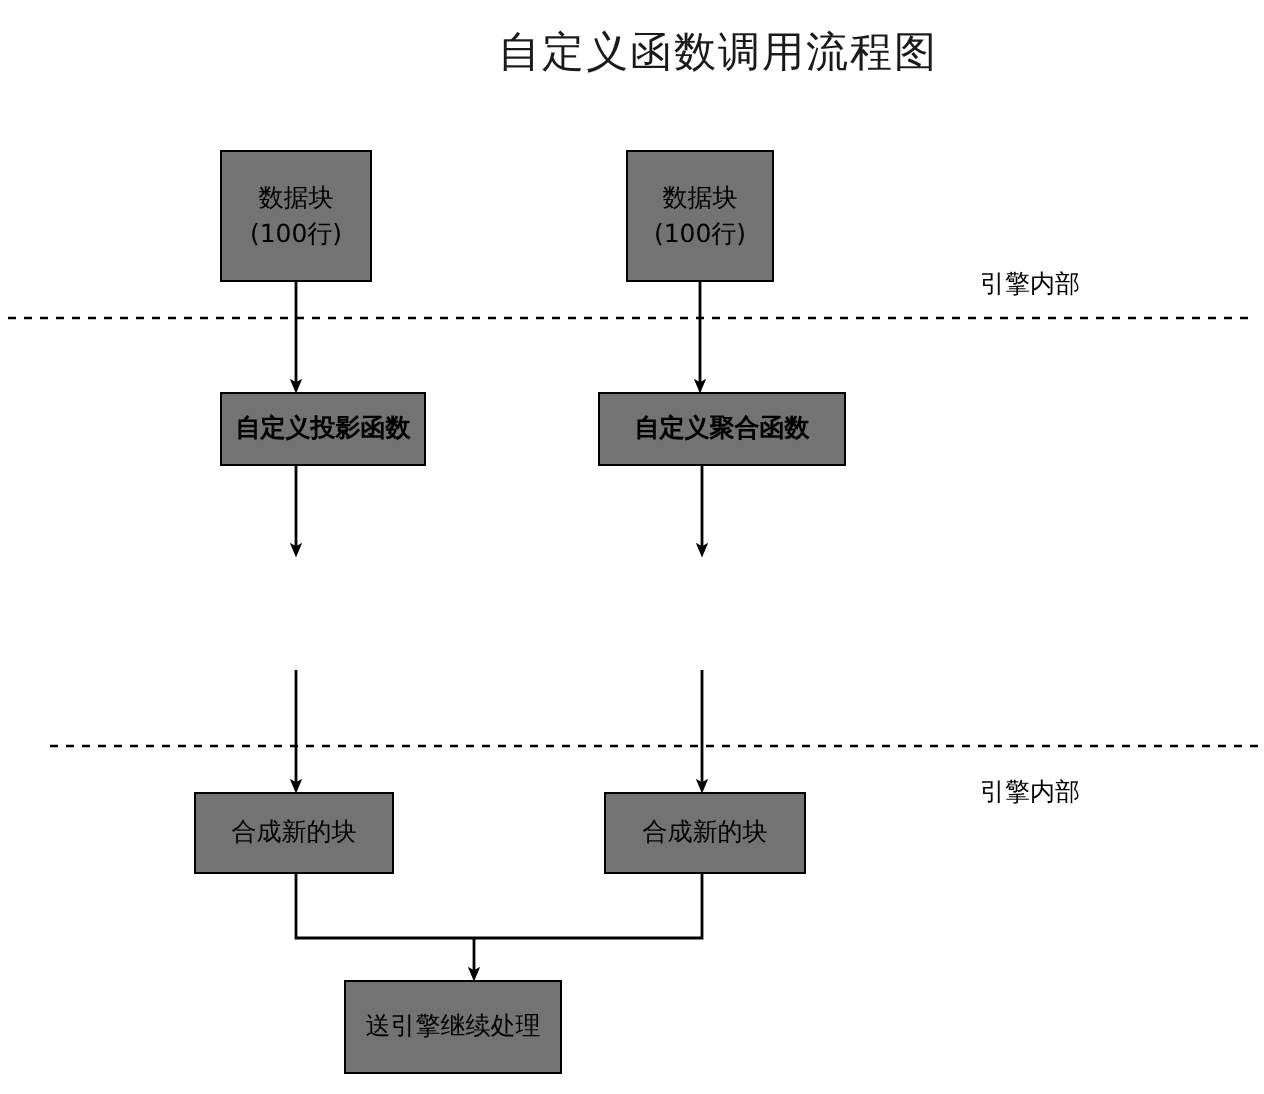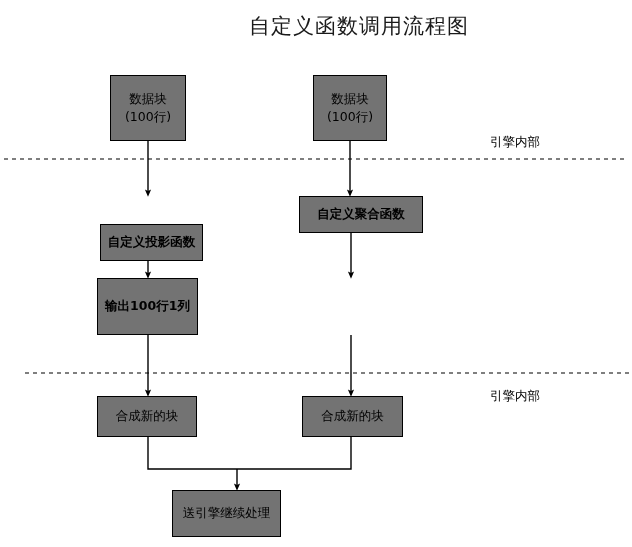--- a/index.html
+++ b/index.html
@@ -102,25 +102,24 @@
 
     <line x1="237" y1="469" x2="237" y2="487" stroke="#000000" stroke-width="1.4" marker-end="url(#arrowhead)"></line>
   </svg>
 
   <div class="node" style="left:110px; top:75px; width:76px; height:66px;">数据块
 (100行)</div>
 
   <div class="node" style="left:313px; top:75px; width:74px; height:66px;">数据块
 (100行)</div>
 
-  <div class="node bold-mid" style="left:100px; top:196px; width:103px; height:37px;margin-top:28px;">自定义投影函数</div>
+  <div class="node bold-mid" style="left:110px; top:196px; width:103px; height:37px;">自定义投影函数</div>
 
   <div class="node bold-mid" style="left:299px; top:196px; width:124px; height:37px;">自定义聚合函数</div>
 
-  <div class="node bold-mid" style="left:97px; top:278px; width:101px; height:57px;">输出100行1列</div>
 
 
   <div class="node" style="left:97px; top:396px; width:100px; height:41px;">合成新的块</div>
 
   <div class="node" style="left:302px; top:396px; width:101px; height:41px;">合成新的块</div>
 
   <div class="node" style="left:172px; top:490px; width:109px; height:47px;">送引擎继续处理</div>
 
   <div class="zone-label" style="left:490px; top:134px;">引擎内部</div>
 

